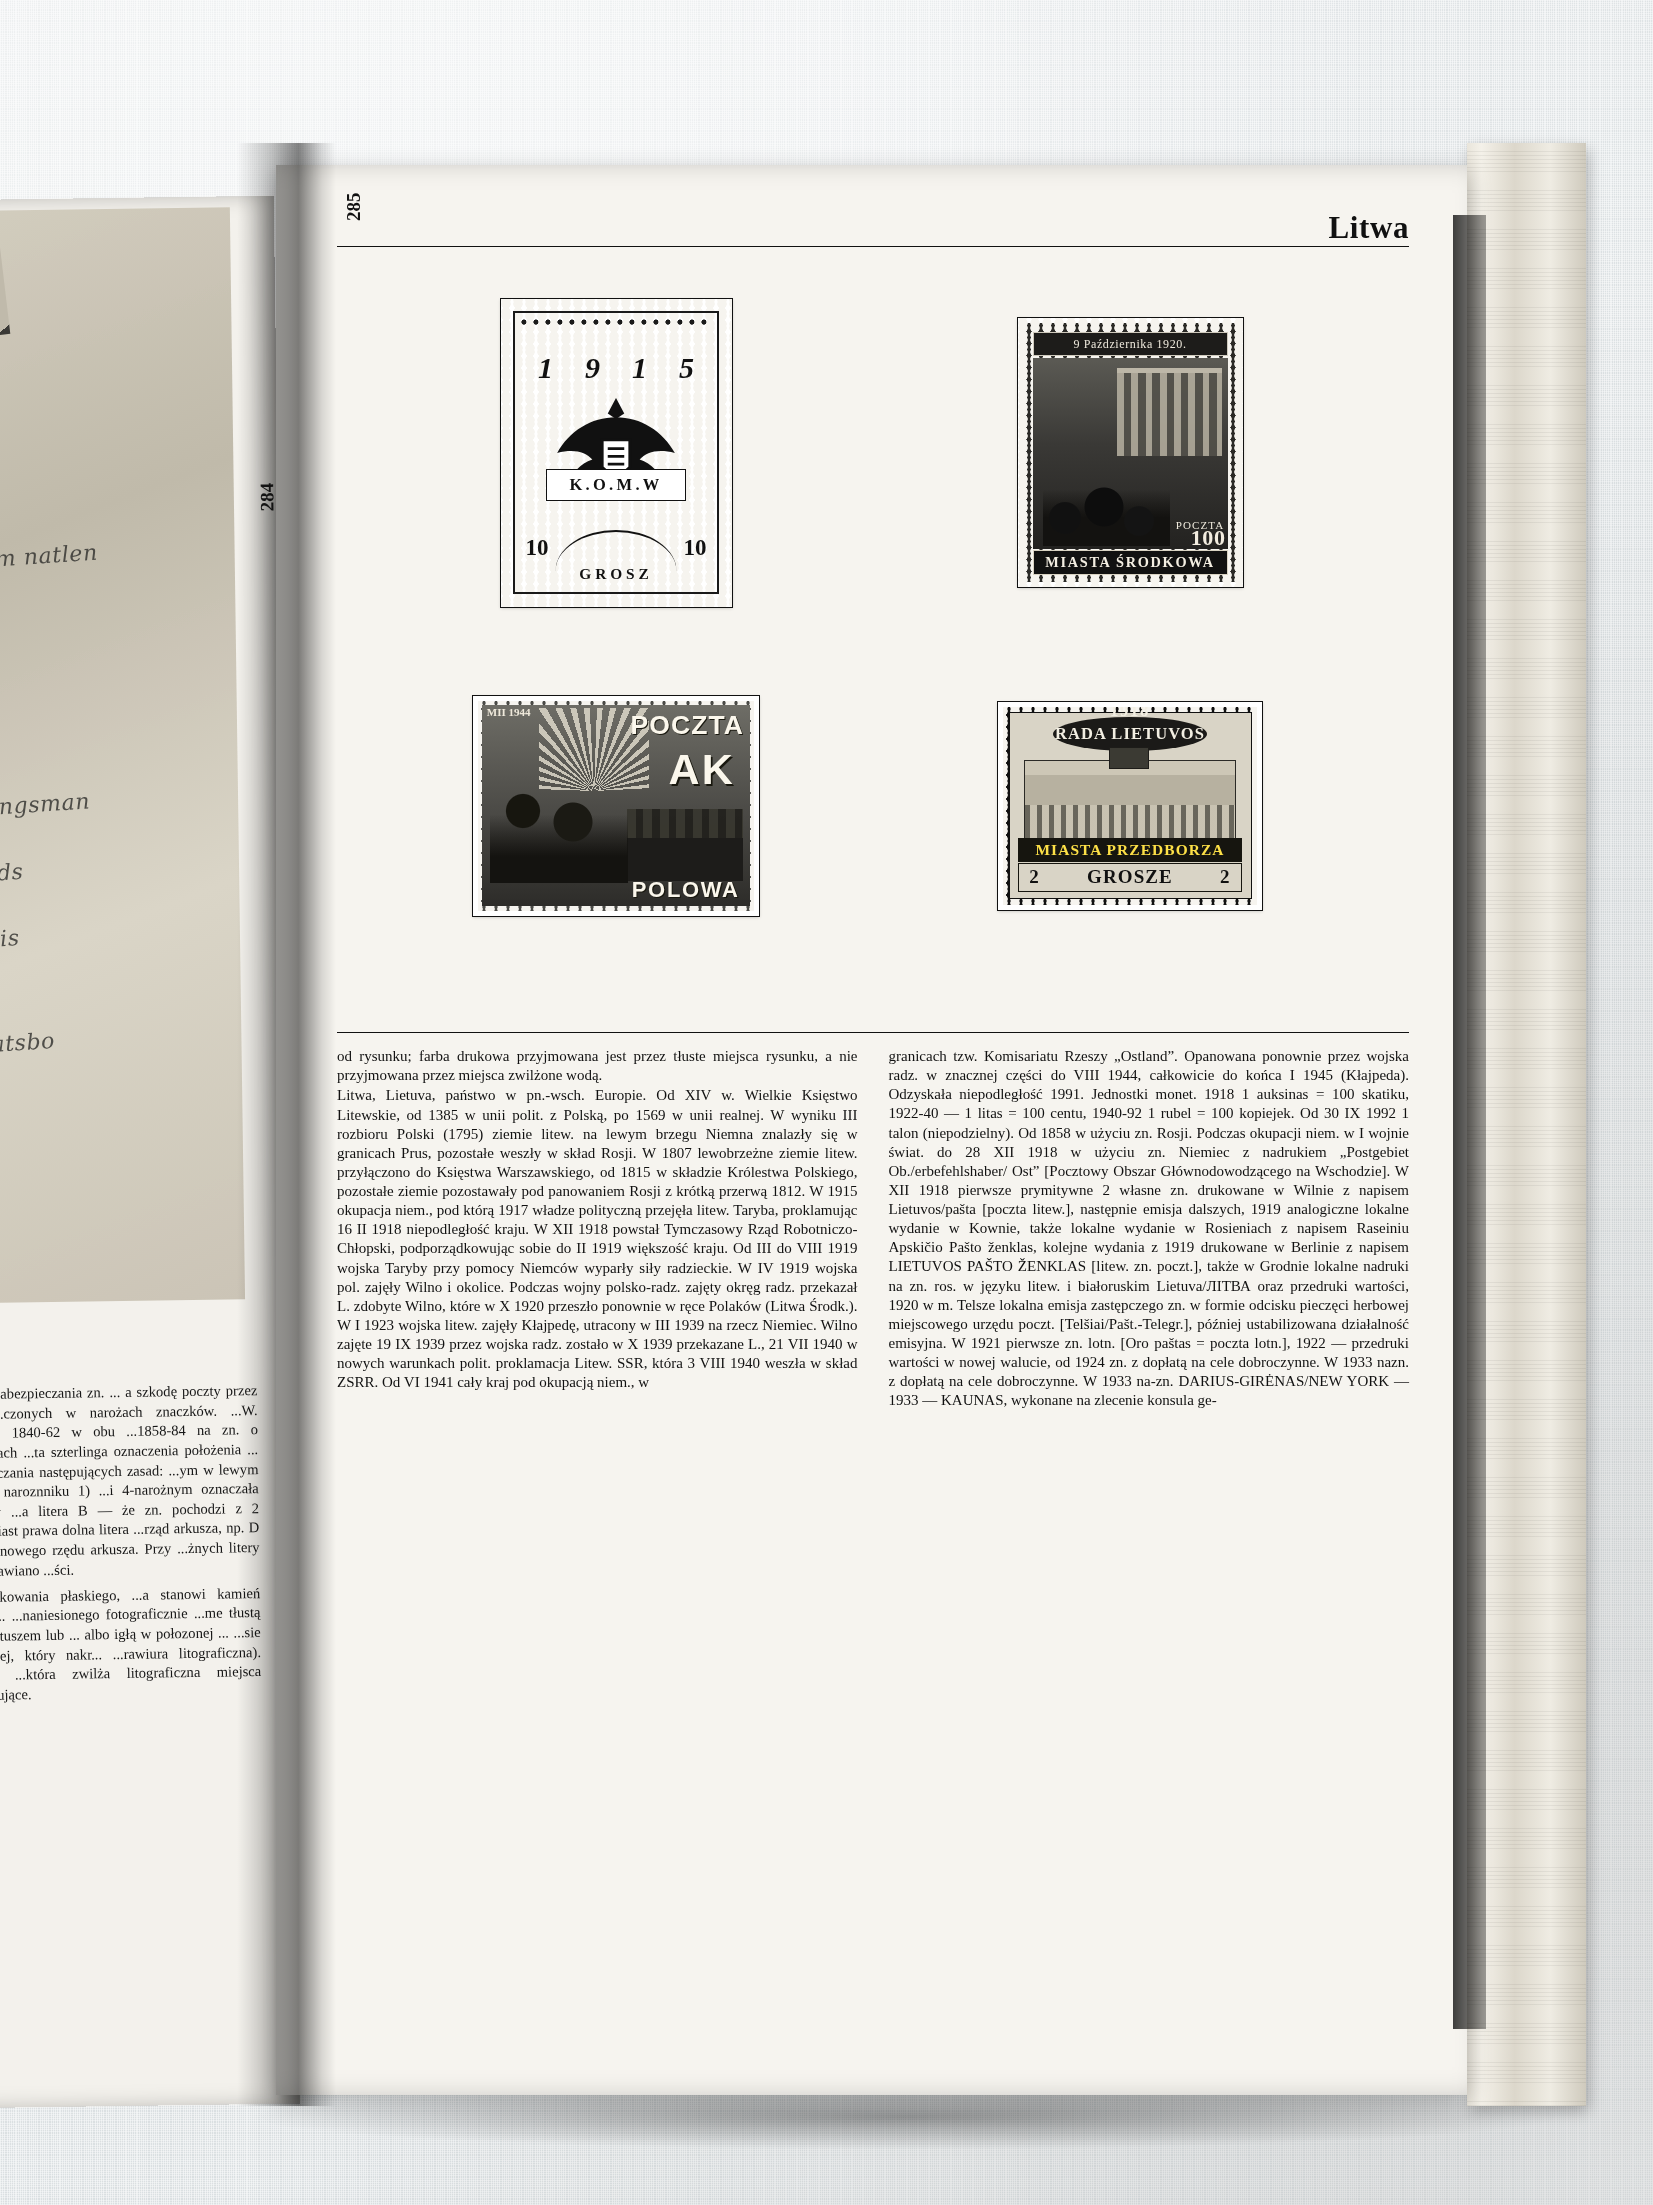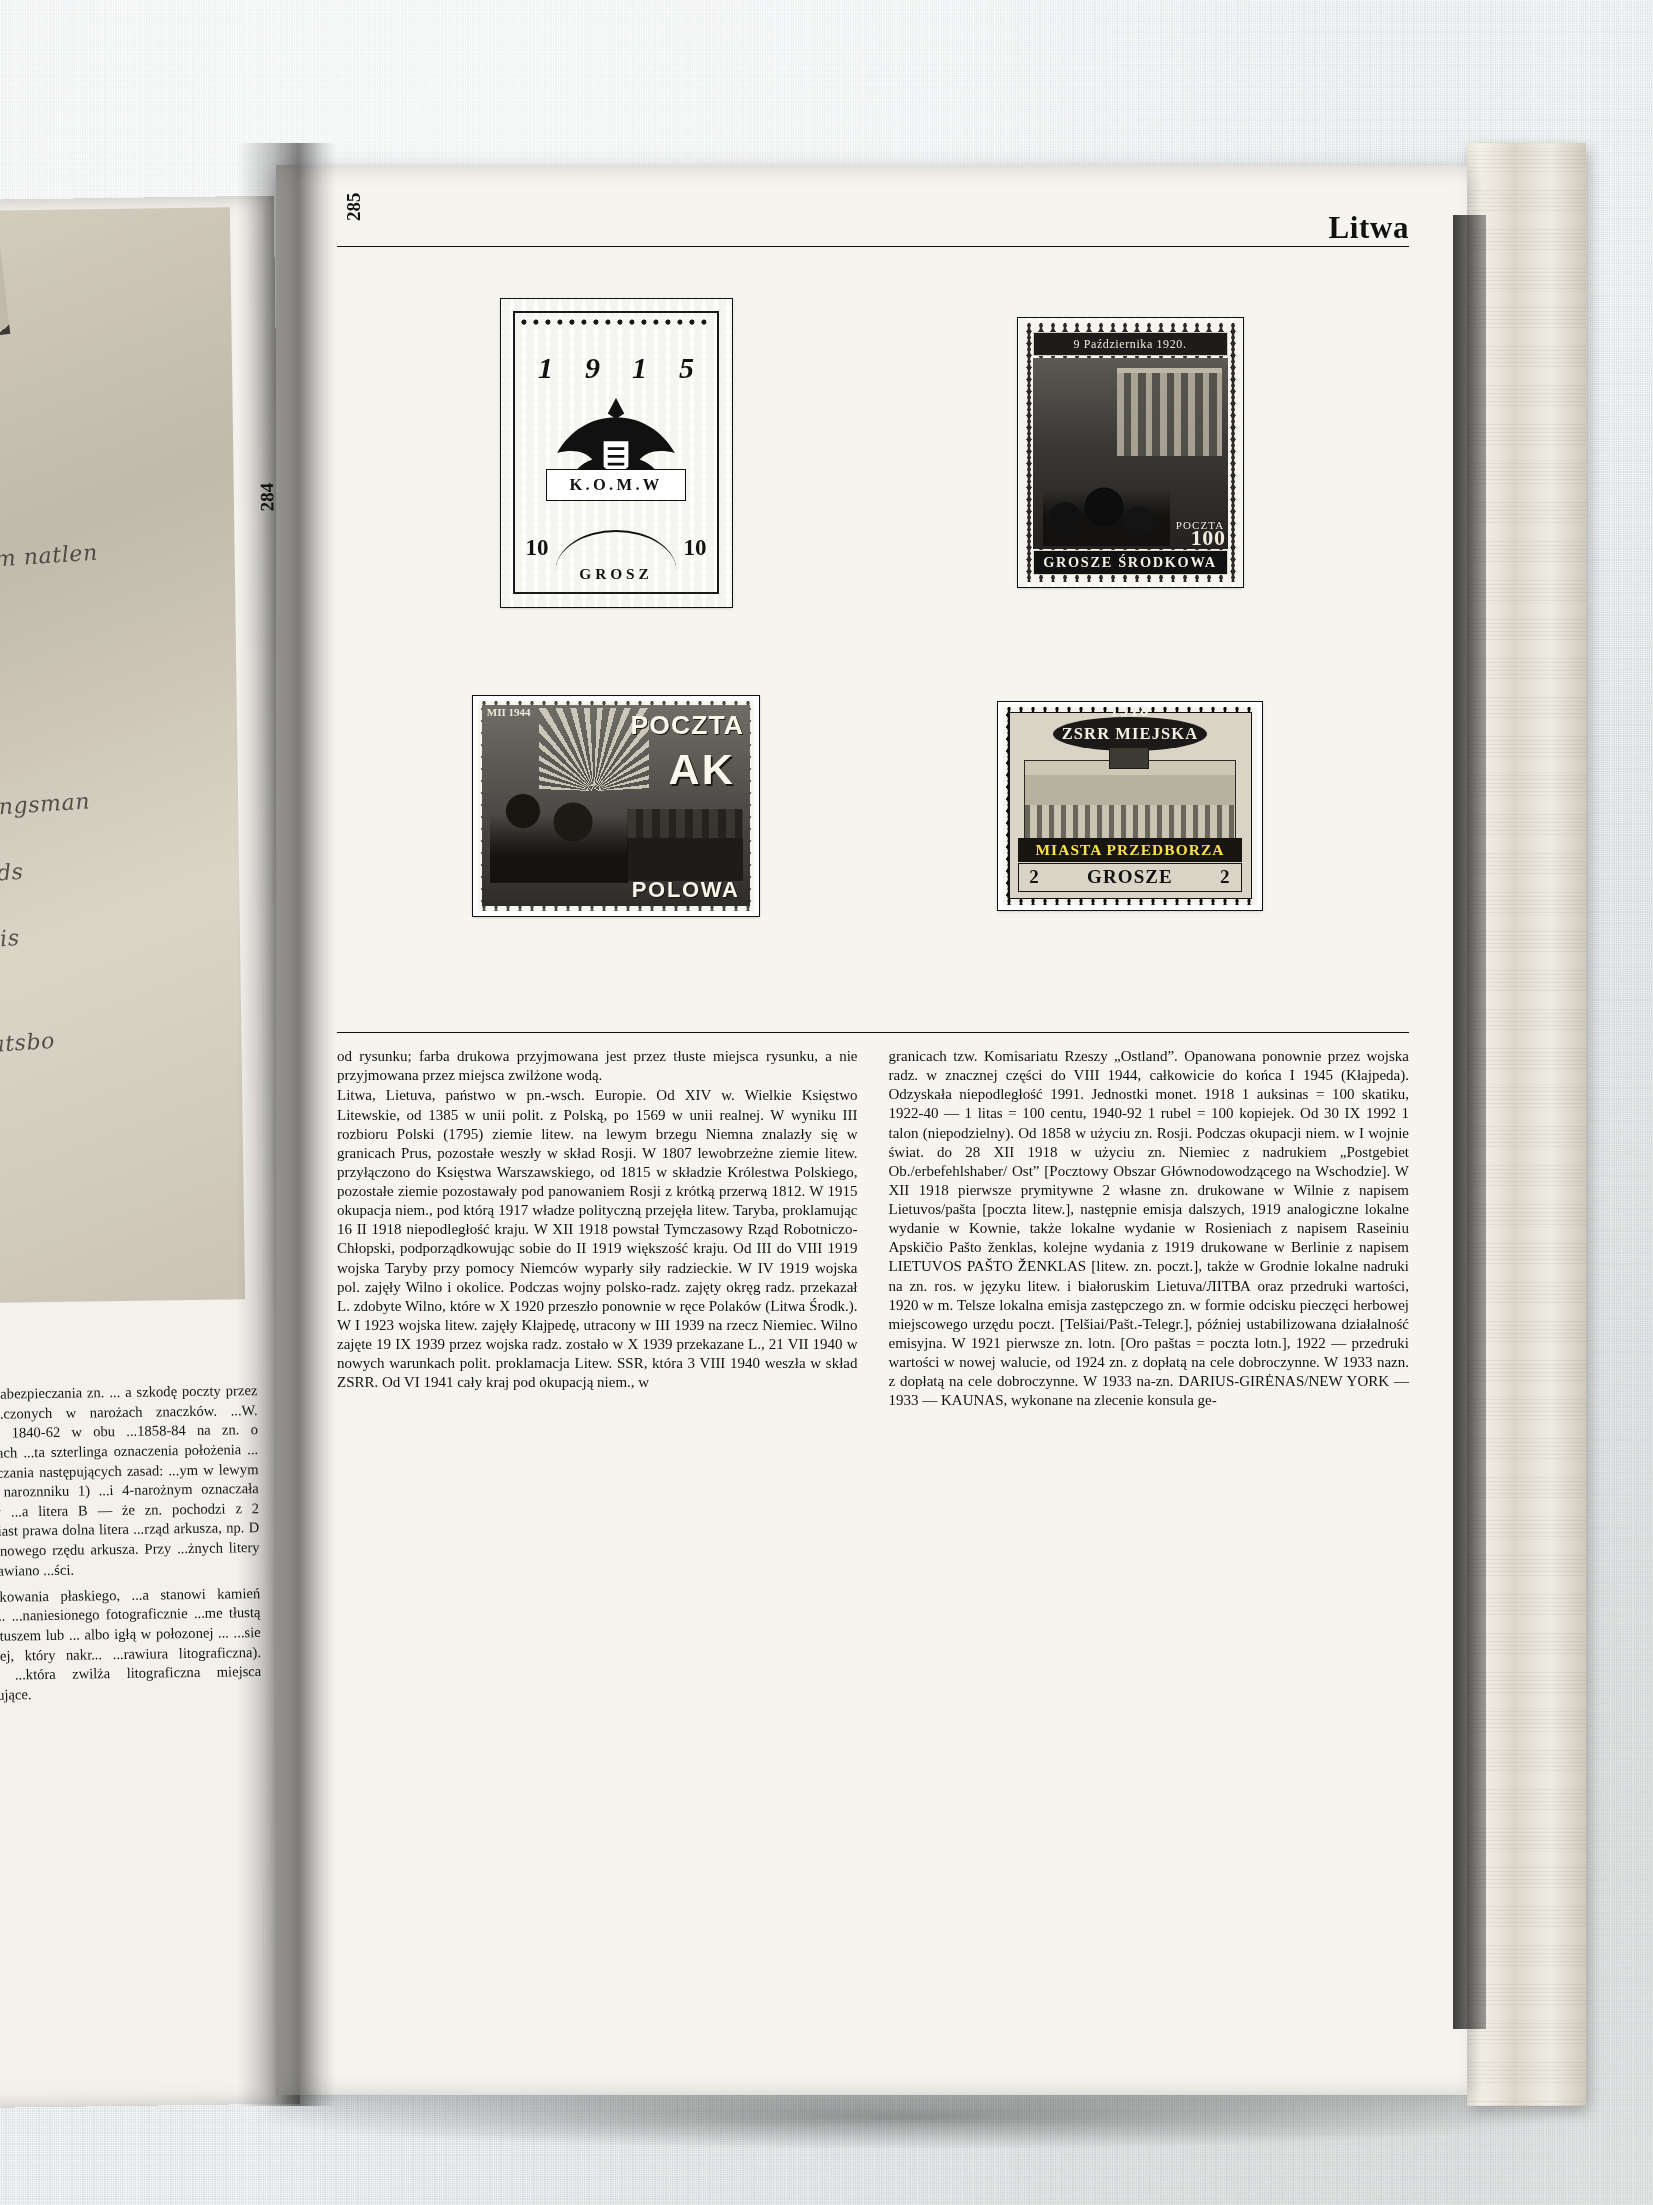--- a/index.html
+++ b/index.html
@@ -584,42 +584,42 @@
               <div class="perf"></div>
               <div class="top-band">9 Października 1920.</div>
               <div class="scene2">
                 <div class="columns"></div>
                 <div class="figs"></div>
               </div>
               <div class="poczta">POCZTA</div>
               <div class="val">
                 <span>100</span>
               </div>
-              <div class="bottom-band">GROSZE ŚRODKOWA</div>
+              <div class="bottom-band">MIASTA ŚRODKOWA</div>
             </div>
 
             <div class="stamp s3">
               <div class="perf"></div>
               <div class="bg"></div>
               <div class="rays"></div>
               <div class="city"></div>
               <div class="soldiers"></div>
               <div class="mii">MII
 1944</div>
               <div class="poczta">POCZTA</div>
               <div class="ak">AK</div>
               <div class="polowa">POLOWA</div>
             </div>
 
             <div class="stamp s4">
               <div class="perf"></div>
               <div class="inner">
                 <div class="oval">
                   <span class="year">1918</span>
-                  <span>ZSRR MIEJSKA</span>
+                  <span>RADA LIETUVOS</span>
                 </div>
                 <div class="town"></div>
                 <div class="band">MIASTA PRZEDBORZA</div>
                 <div class="valrow">
                   <span>2</span>
                   <span>GROSZE</span>
                   <span>2</span>
                 </div>
               </div>
             </div>

